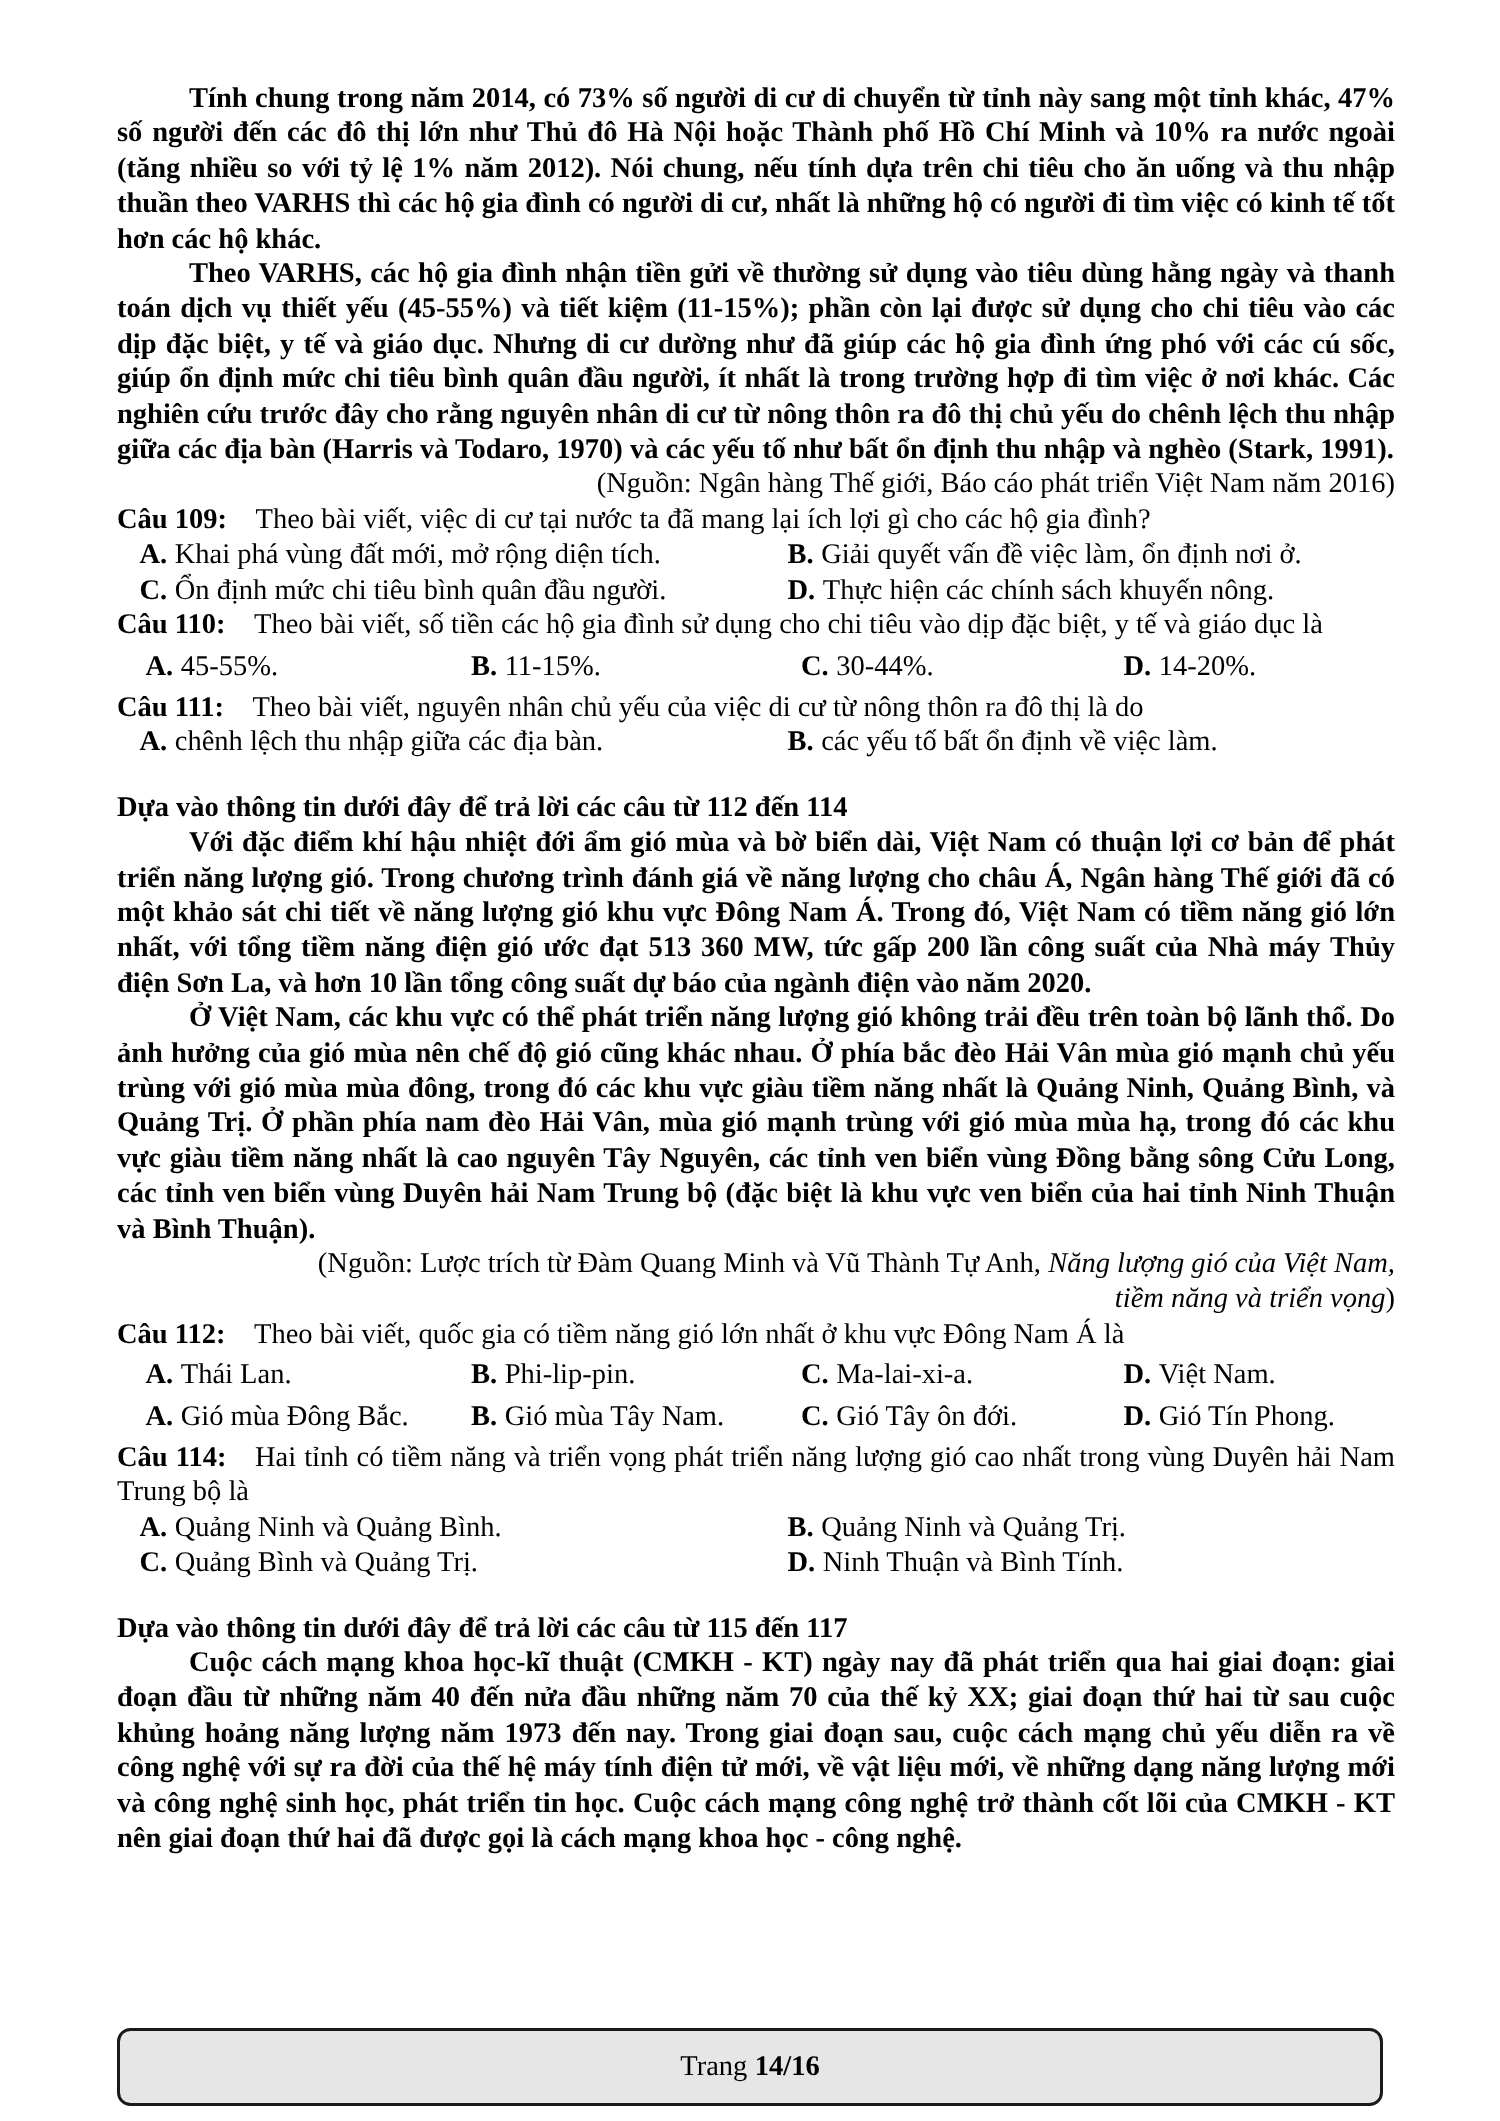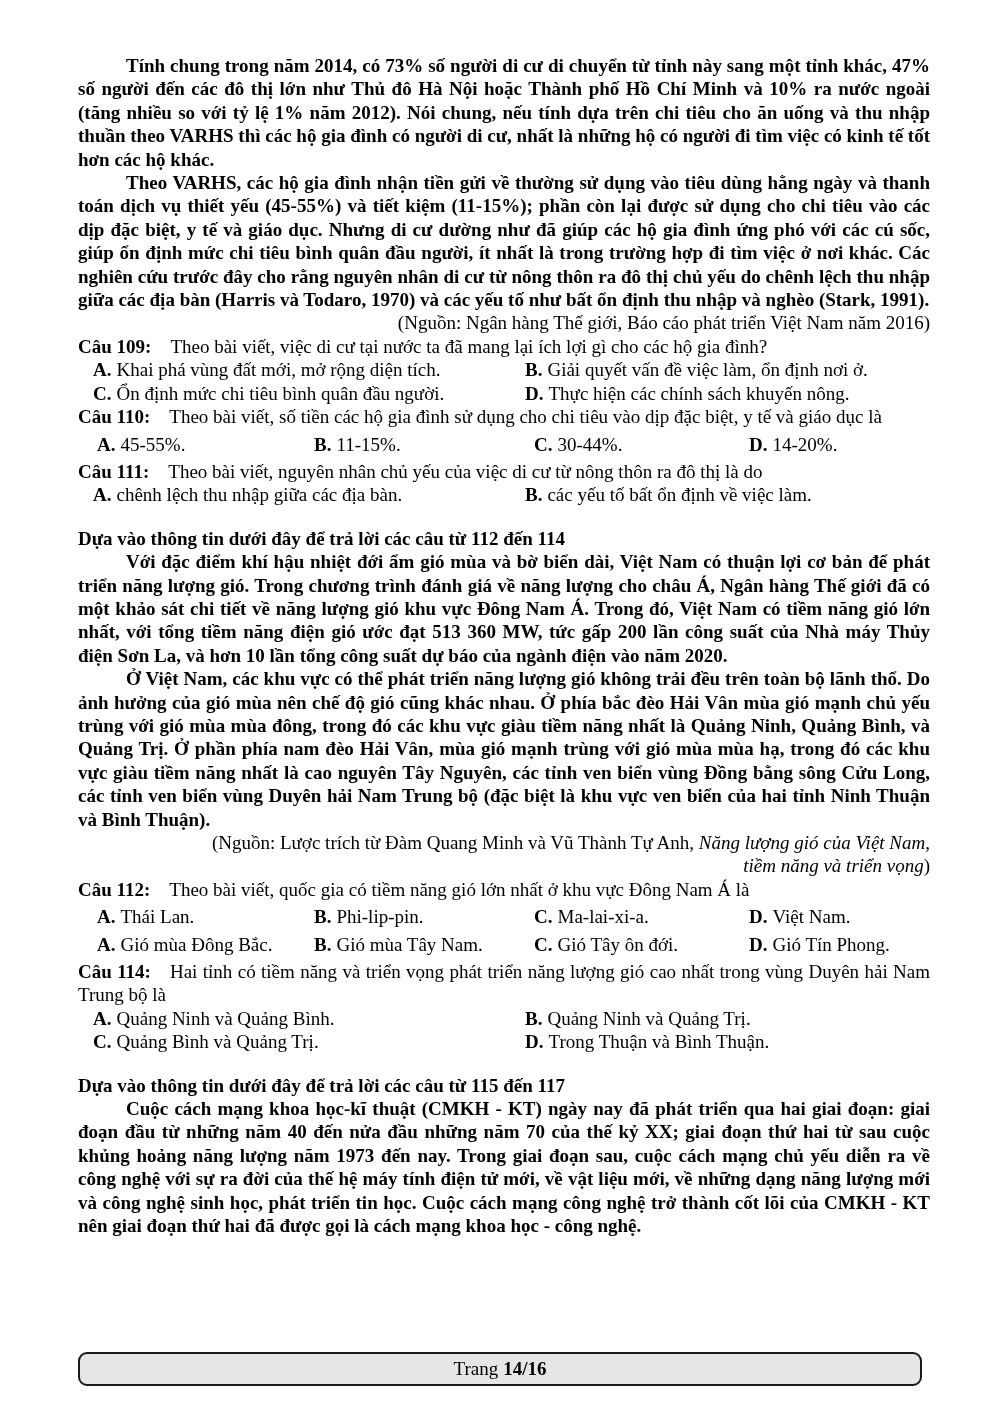--- a/index.html
+++ b/index.html
@@ -16,21 +16,21 @@
   .source-line{margin:0;text-align:right;}
   .src-italic{font-style:italic;}
   .question{margin:0;text-align:justify;}
   .qlabel{font-weight:bold;margin-right:19px;}
   .opt-letter{font-weight:bold;margin-right:5px;}
   .opts2{display:grid;grid-template-columns:432px 1fr;padding-left:15px;margin:0;}
   .opts4{display:grid;grid-template-columns:217px 220px 215px 1fr;padding-left:15px;margin:4px;}
   .opt{white-space:nowrap;overflow:visible;}
   .section-heading{font-weight:bold;margin:20px 0 0 0;}
   .footer-box{
-    position:absolute;left:78px;top:1352px;width:844px;height:34px;
+    position:absolute;left:78px;top:1352px;width:844px;height:52px;
     background:#e6e6e6;border:2px solid #1a1a1a;border-radius:9px;
     display:flex;align-items:center;justify-content:center;
     box-sizing:border-box;
   }
   .footer-page{font-weight:bold;}
   .footer-prefix{margin-right:5px;}
 </style>
 </head>
 <body>
 
@@ -91,21 +91,21 @@
     <div class="opt"><span class="opt-letter">D.</span><span>Gió Tín Phong.</span></div>
   </div>
 
   <div class="question">
     <span class="qlabel">Câu 114:</span><span>Hai tỉnh có tiềm năng và triển vọng phát triển năng lượng gió cao nhất trong vùng Duyên hải Nam Trung bộ là</span>
   </div>
   <div class="opts2">
     <div class="opt"><span class="opt-letter">A.</span><span>Quảng Ninh và Quảng Bình.</span></div>
     <div class="opt"><span class="opt-letter">B.</span><span>Quảng Ninh và Quảng Trị.</span></div>
     <div class="opt"><span class="opt-letter">C.</span><span>Quảng Bình và Quảng Trị.</span></div>
-    <div class="opt"><span class="opt-letter">D.</span><span>Trong Thuận và Bình Thuận.</span></div>
+    <div class="opt"><span class="opt-letter">D.</span><span>Ninh Thuận và Bình Tính.</span></div>
   </div>
 
   <div class="section-heading">Dựa vào thông tin dưới đây để trả lời các câu từ 115 đến 117</div>
   <p class="para">Cuộc cách mạng khoa học-kĩ thuật (CMKH - KT) ngày nay đã phát triển qua hai giai đoạn: giai đoạn đầu từ những năm 40 đến nửa đầu những năm 70 của thế kỷ XX; giai đoạn thứ hai từ sau cuộc khủng hoảng năng lượng năm 1973 đến nay. Trong giai đoạn sau, cuộc cách mạng chủ yếu diễn ra về công nghệ với sự ra đời của thế hệ máy tính điện tử mới, về vật liệu mới, về những dạng năng lượng mới và công nghệ sinh học, phát triển tin học. Cuộc cách mạng công nghệ trở thành cốt lõi của CMKH - KT nên giai đoạn thứ hai đã được gọi là cách mạng khoa học - công nghệ.</p>
 
 </div>
 
 <div class="footer-box">
   <span class="footer-prefix">Trang</span>
   <span class="footer-page">14/16</span>

